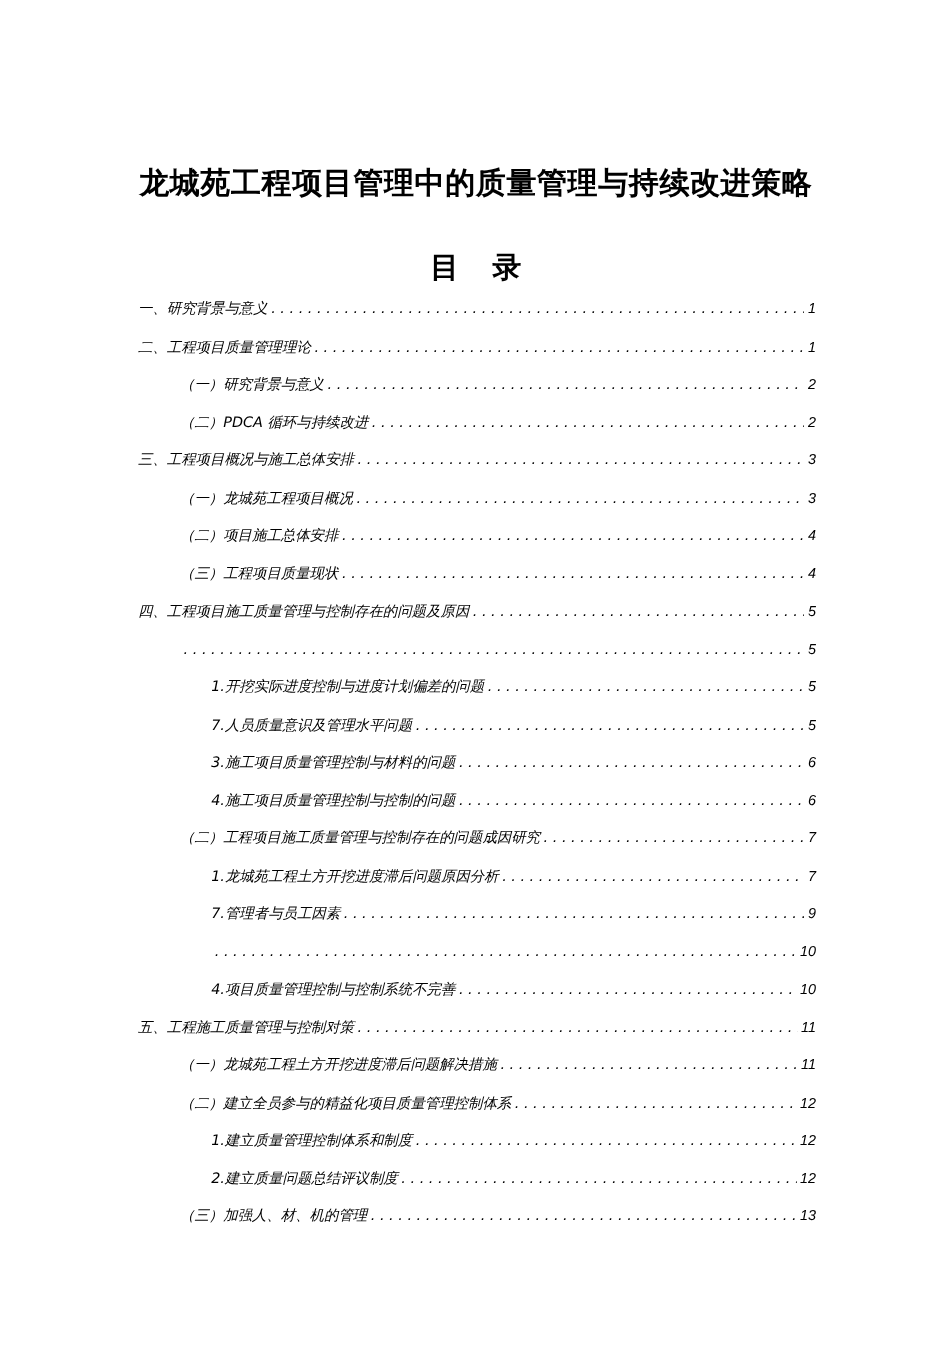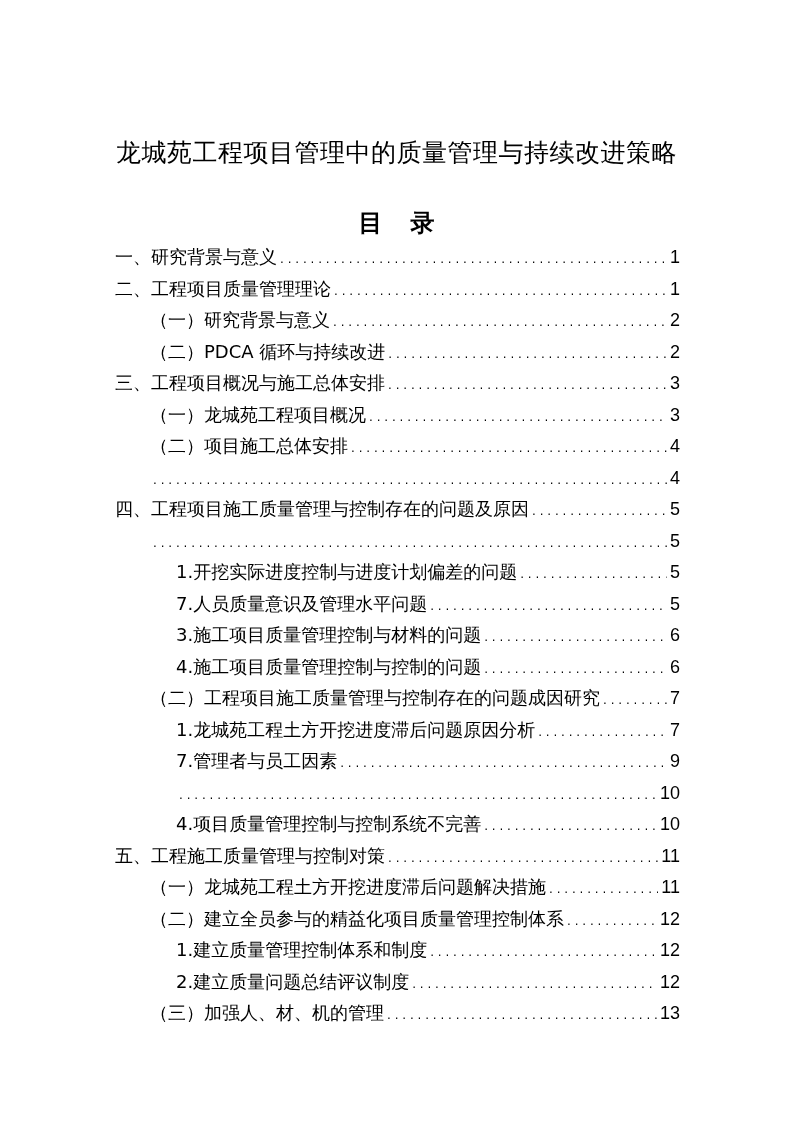--- a/index.html
+++ b/index.html
@@ -1,27 +1,27 @@
 <!DOCTYPE html>
 <html><head>
 <meta charset="utf-8">
 <style>
   html, body { margin: 0; padding: 0; background: #ffffff; }
   body { width: 793px; height: 1122px; position: relative; overflow: hidden;
          font-family: "DejaVu Sans", "Liberation Sans", sans-serif; color: #000; }
   .doc-title { position: absolute; top: 136px; left: 0; width: 793px; text-align: center;
-               font-family: "DejaVu Serif", "Liberation Serif", serif; font-weight: normal;
+               font-family: "DejaVu Serif", "Liberation Serif", serif; font-weight: bold;
                font-size: 25px; letter-spacing: 0.5px; }
   .toc-heading { position: absolute; top: 207px; left: 0; width: 793px; text-align: center;
                  font-weight: bold; font-size: 24px; letter-spacing: 0; }
   .toc-heading span { display: inline-block; }
   .toc-heading .gap { width: 28px; }
   .toc-list { position: absolute; top: 245px; left: 0; width: 793px; }
   .toc-entry { position: absolute; height: 24px; display: flex; align-items: baseline;
-               font-size: 18px; line-height: 24px; right: 113px; }
+               font-size: 12px; line-height: 24px; right: 113px; font-style: italic; }
   .toc-entry.l1 { left: 115px; }
   .toc-entry.l2 { left: 150px; }
   .toc-entry.l3 { left: 176px; }
   .toc-label { white-space: nowrap; flex: 0 0 auto; }
   .toc-leader { flex: 1 1 auto; overflow: hidden; white-space: nowrap; margin: 0 3px;
                 letter-spacing: 3.4px; font-size: 12px; color: #000; }
   .toc-leader::before { content: ". . . . . . . . . . . . . . . . . . . . . . . . . . . . . . . . . . . . . . . . . . . . . . . . . . . . . . . . . . . . . . . . . . . . . . . . . . . . . . . . . . . . . . . . . . . . . . . . . . . . . . . . . . . . . . . . . . . . . . . . . . . . . . . . . . . . . . . . . . . . . . . . . . . . . . . . . . . . . . . . . . . . . . . . . . . . . . . . . . . . . . . . . . . . . . . . . . . . . . . . . . . . . . . . . . . . . . . . . . . . . . . . . . . . . . . . . . . . . . . . . . . . . . . . . . . . . . . . . . . . . . . . . . . . . . . . . . . . . . . . . . . . . . . . . . . . . . . . . . . . . . . . . . . . . . . . . . . . . . . . . . . . . . . . . . . . . . . . . . . ."; letter-spacing: 0; }
   .toc-page { flex: 0 0 auto; text-align: right; font-family: "Liberation Sans", sans-serif; }
 </style>
 </head>
@@ -63,20 +63,21 @@
       <span class="toc-label">（一）龙城苑工程项目概况</span>
       <span class="toc-leader"></span>
       <span class="toc-page">3</span>
     </div>
   <div class="toc-entry l2" style="top:189px">
       <span class="toc-label">（二）项目施工总体安排</span>
       <span class="toc-leader"></span>
       <span class="toc-page">4</span>
     </div>
   <div class="toc-entry l2" style="top:221px">
+      <span class="toc-label">（三）工程项目质量现状</span>
       <span class="toc-leader"></span>
       <span class="toc-page">4</span>
     </div>
   <div class="toc-entry l1" style="top:252px">
       <span class="toc-label">四、工程项目施工质量管理与控制存在的问题及原因</span>
       <span class="toc-leader"></span>
       <span class="toc-page">5</span>
     </div>
   <div class="toc-entry l2" style="top:284px">
       <span class="toc-leader"></span>

